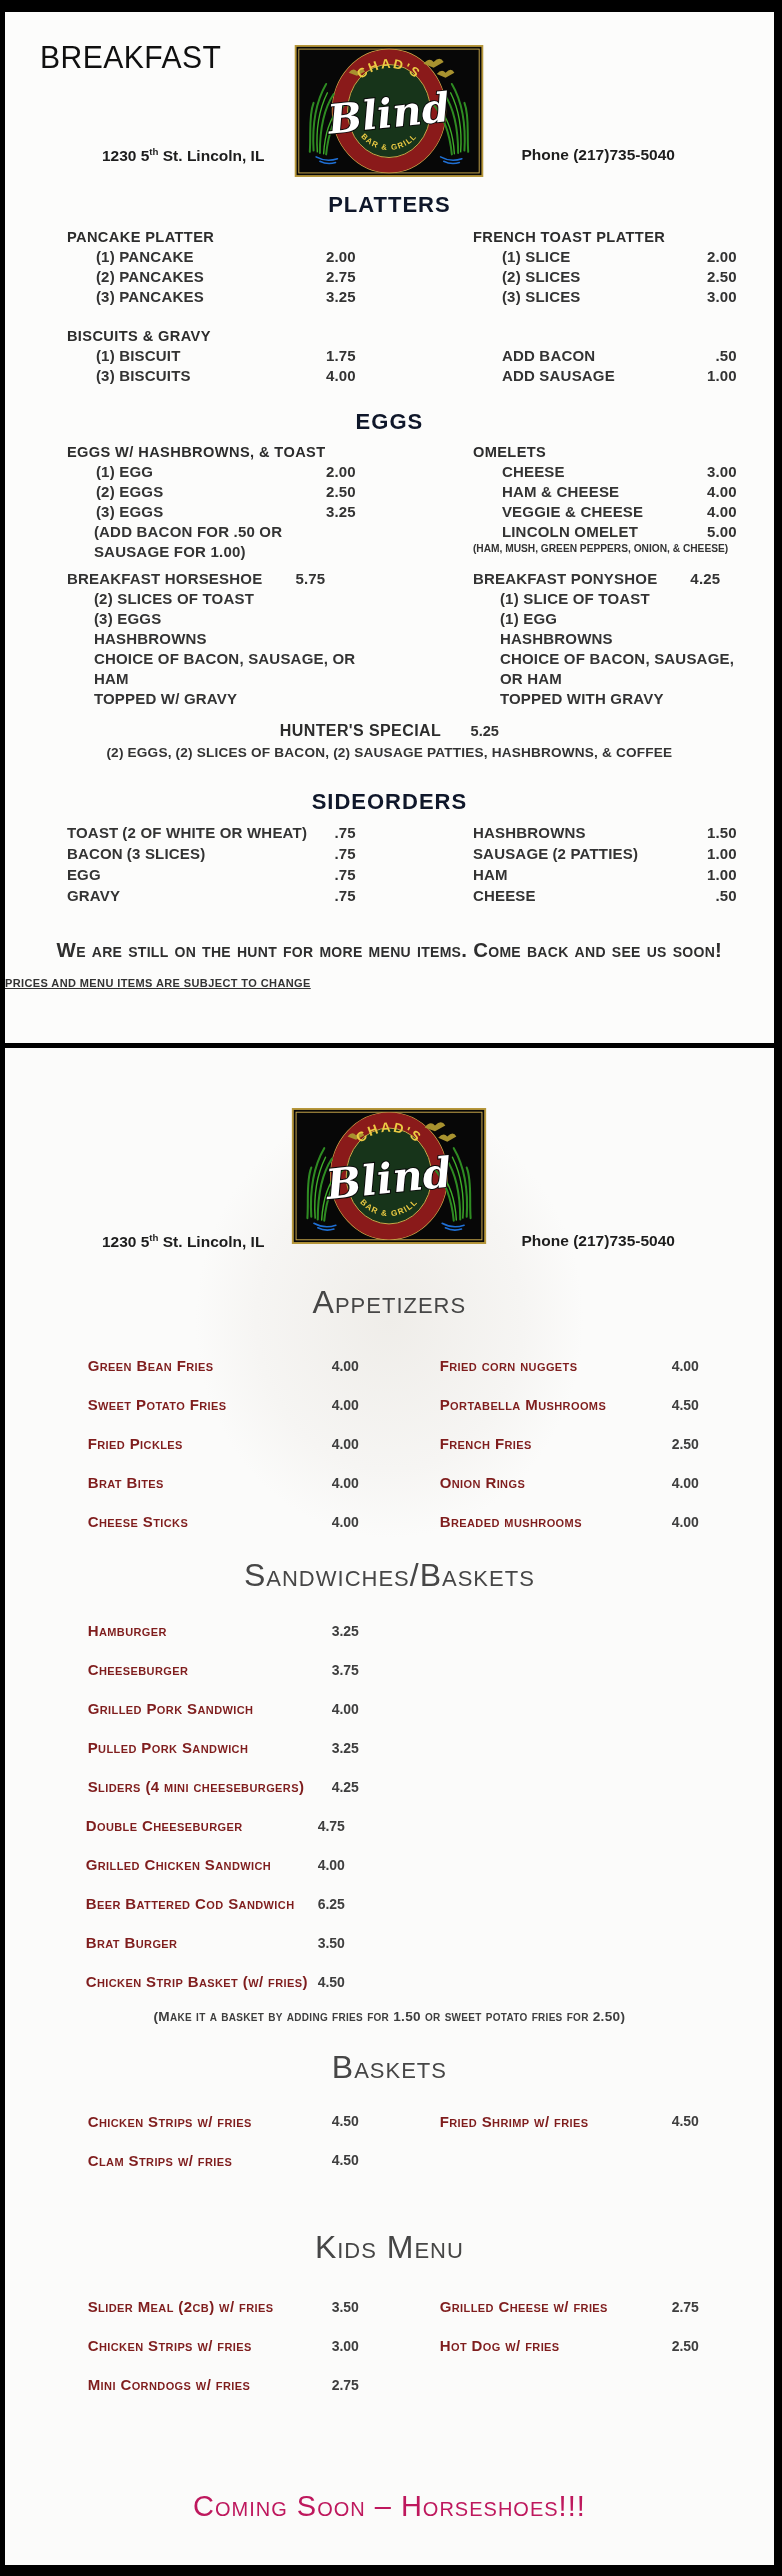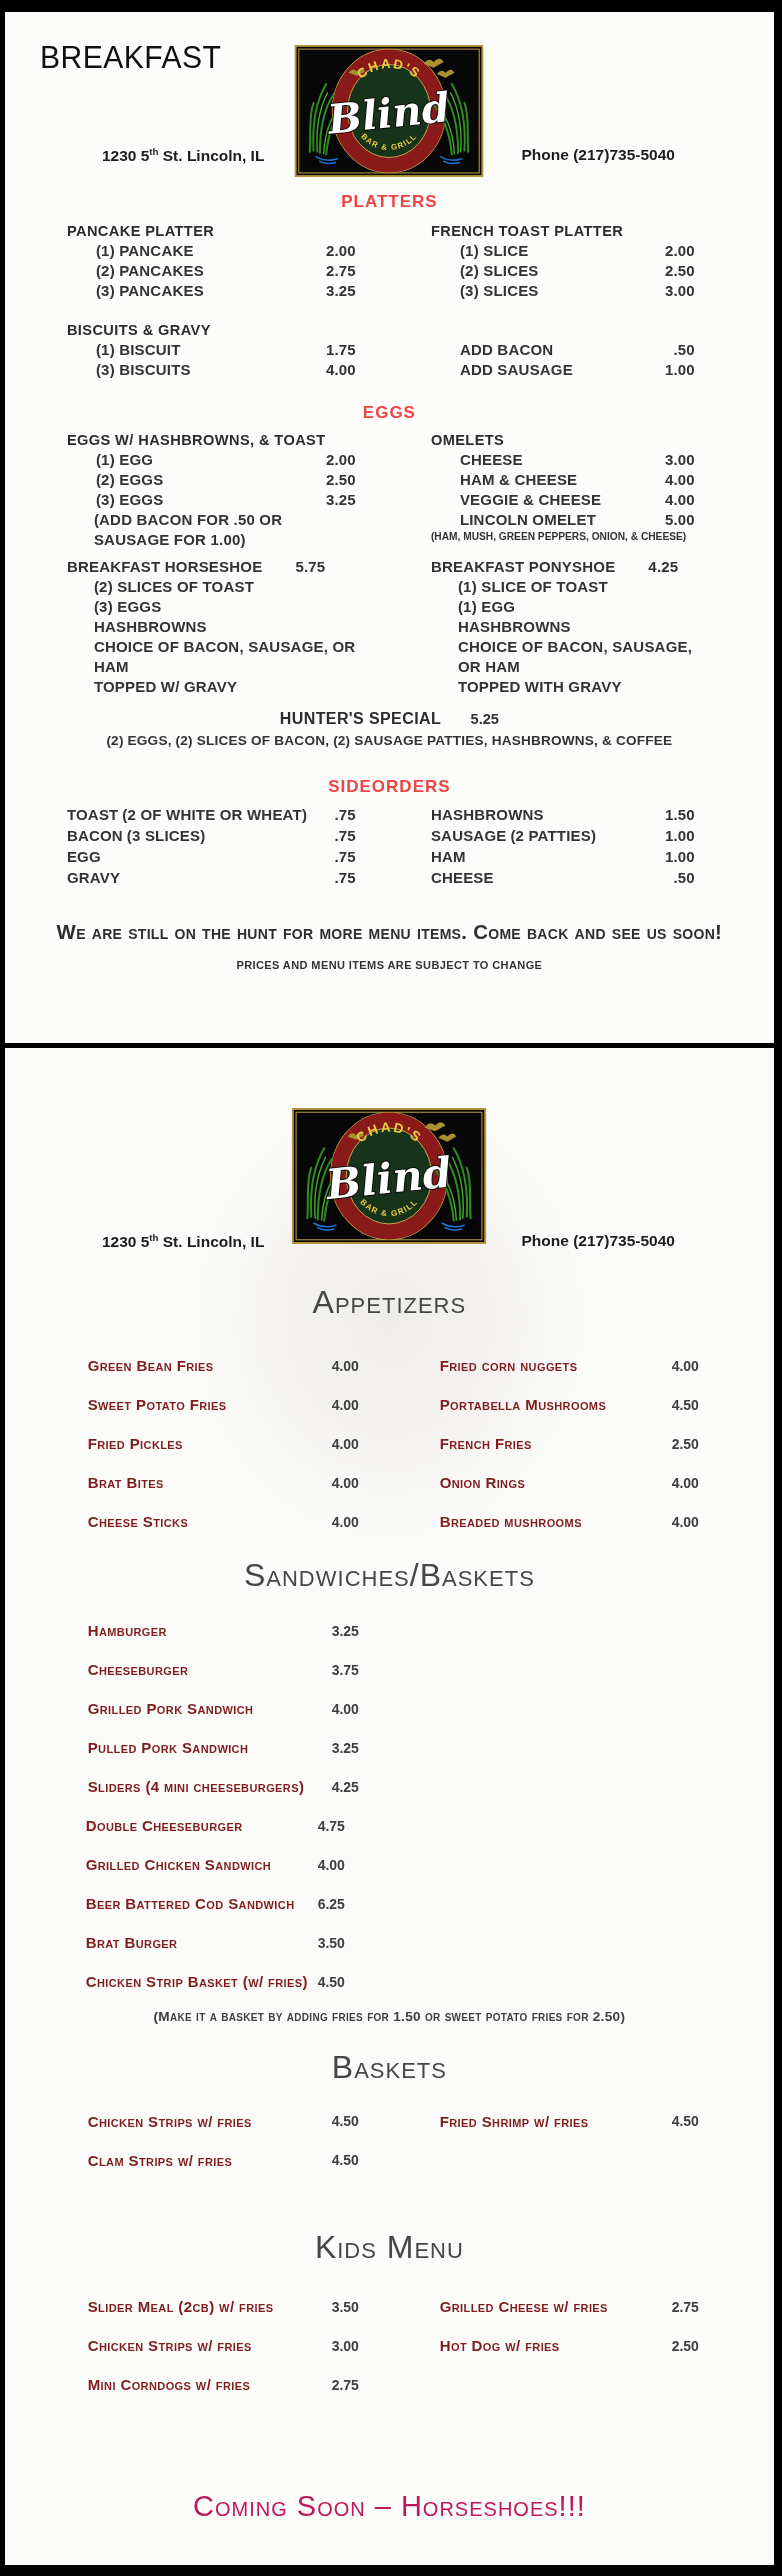--- a/index.html
+++ b/index.html
@@ -20,25 +20,25 @@
   
   .p1-header { position:relative; height:170px; }
   .p1-title { position:absolute; left:35px; top:27px; font-size:32px; color:#101010;
               letter-spacing:0.5px; transform:scaleX(.94); transform-origin:left; }
   .addr-row { position:absolute; left:0; right:0; top:134px; display:flex;
               justify-content:space-between; padding:0 99px 0 97px;
               font-size:15.5px; color:#1d1d1d; font-weight:600; }
   .addr-row sup { font-size:9.7px; }
 
   
-  .p1-heading { text-align:center; font-size:17px; font-weight:700; color:#ef4444;
+  .p1-heading { text-align:center; font-size:22px; font-weight:700; color:#0f172a;
                 letter-spacing:1px; }
   .cols { display:flex; }
   .col-l { margin-left:62px; width:289px; }
-  .col-r { margin-left:75px; width:264px; }
+  .col-r { margin-left:117px; width:264px; }
   .r1 { display:flex; min-height:20px; line-height:20px; font-size:15px;
         font-weight:700; color:#333; letter-spacing:0.2px; }
   .r1.h  { font-size:14.6px; color:#2c2c2c; letter-spacing:0.4px; }
   .r1.i .lbl { padding-left:29px; }
   .r1.i .price { margin-left:auto; }
   .r1.n .lbl { padding-left:27px; }
   .r1.ns { font-size:10.2px; line-height:14.6px; min-height:14.6px; letter-spacing:0; }
   .r1.s { min-height:19.4px; }
   .r1.hp .price { margin-left:33px; }
   .r1.so .rest { font-weight:700; margin-left:3.9px; }
@@ -54,22 +54,22 @@
   #sec3 .cols { margin-top:6.8px; }
   #sec3 .r1 { min-height:21px; line-height:21px; }
 
   .hunter { text-align:center; margin-top:13px; }
   .hunter .t { font-size:16px; font-weight:700; color:#2c2c2c; letter-spacing:0.4px; }
   .hunter .p { font-size:14.6px; font-weight:700; color:#333; margin-left:25px; }
   .hunter .d { font-size:13.6px; font-weight:700; color:#333; margin-top:4.9px; letter-spacing:0.2px; }
 
   .p1-footer { text-align:center; margin-top:33px; font-variant:small-caps;
                font-size:20.4px; font-weight:700; color:#2e2e2e; letter-spacing:0.3px; }
-  .p1-disclaimer { text-align:center; margin-top:15.5px; font-size:11px; font-weight:600;
-                   color:#333; letter-spacing:0.4px; }
+  .p1-disclaimer { text-align:left; margin-top:15.5px; font-size:11px; font-weight:600;
+                   color:#333; letter-spacing:0.4px;text-decoration:underline; }
 
   
   .watermark { position:absolute; left:142px; top:0; width:485px; height:544px;
                background:radial-gradient(closest-side,#efEDe9 0%,#f6f5f3 55%,rgba(251,251,250,0) 80%);
                pointer-events:none; }
   .p2-header { position:relative; height:233px; }
   .p2-header .addr-row { top:184px; }
   .p2-heading { text-align:center; font-variant:small-caps; font-size:32px; font-weight:400;
                 color:#464646; letter-spacing:1px; position:relative; }
   .p2rows { display:flex; position:relative; }

